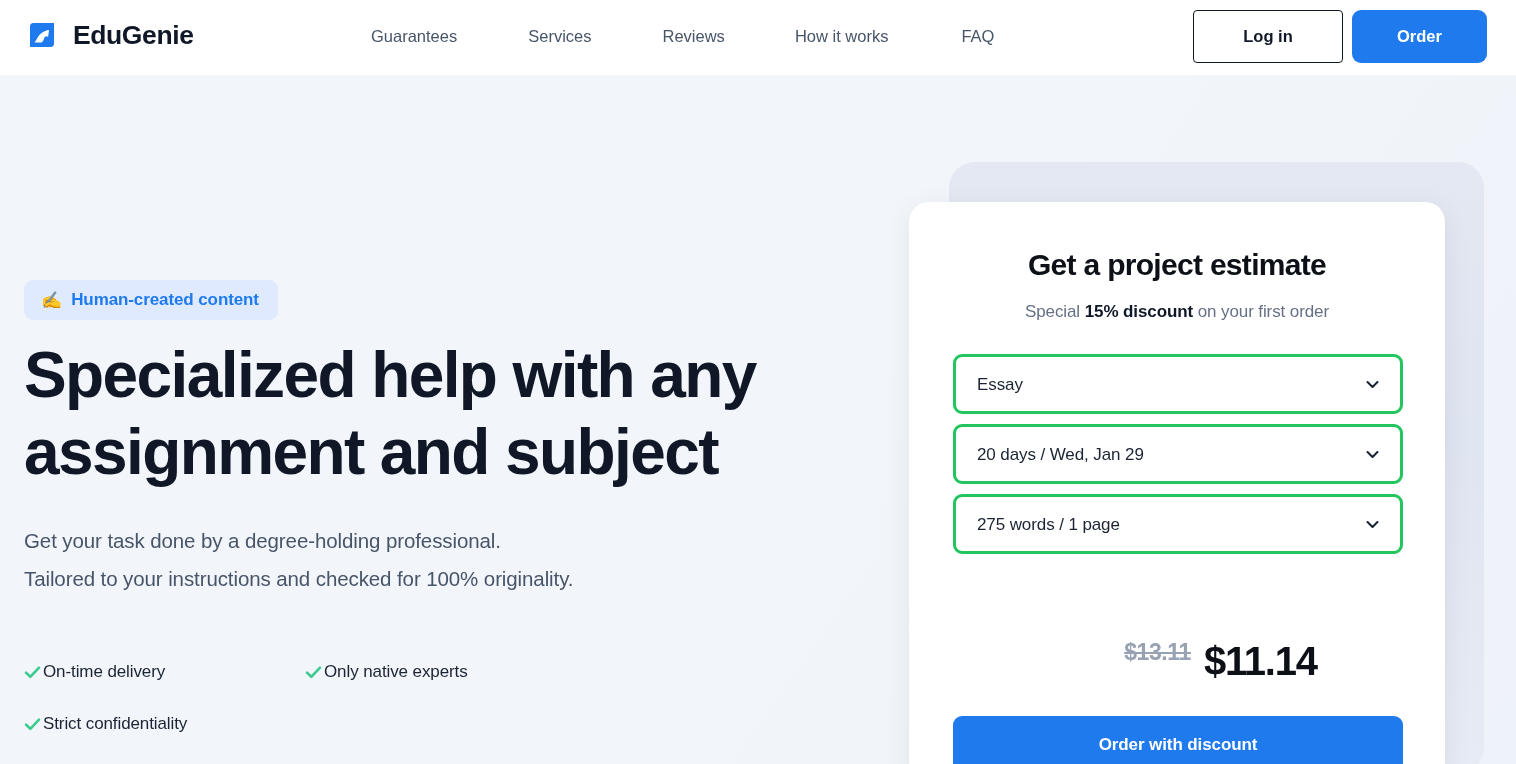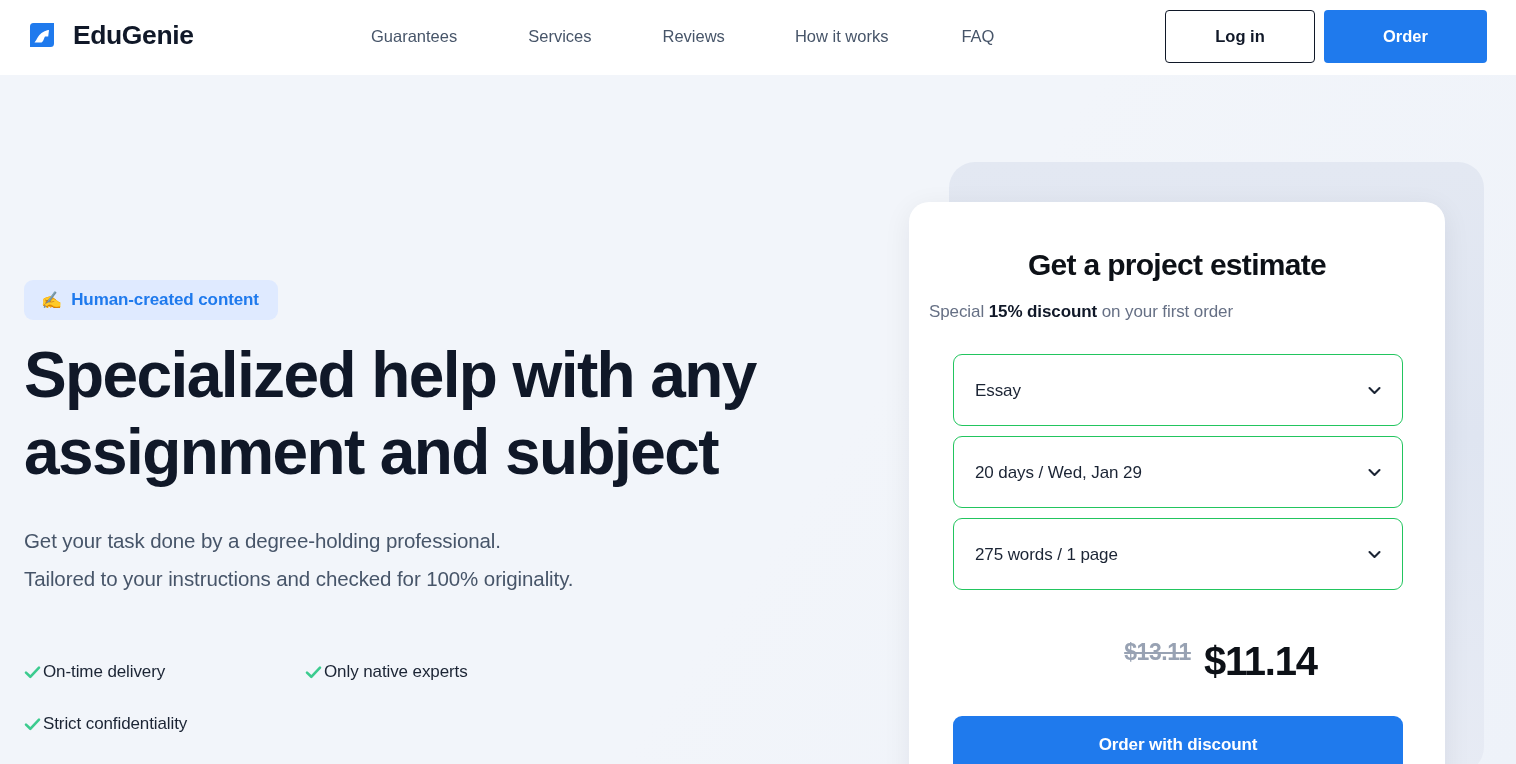--- a/index.html
+++ b/index.html
@@ -102,24 +102,24 @@
     font-size: 16.5px;
     font-weight: 700;
     color: #101828;
     cursor: pointer;
     display: flex;
     align-items: center;
     justify-content: center;
   }
 
   .btn-order {
-    width: 163px;
+    width: 135px;
     height: 53px;
     border: none;
-    border-radius: 4px;
+    border-radius: 9px;
     background: #1f7aed;
     font-family: "Liberation Sans", sans-serif;
     font-size: 16.5px;
     font-weight: 700;
     color: #ffffff;
     cursor: pointer;
     display: flex;
     align-items: center;
     justify-content: center;
   }
@@ -260,43 +260,42 @@
     font-weight: 700;
     letter-spacing: -0.7px;
     color: #0d1117;
   }
 
   .card-sub {
     position: absolute;
     top: 100px;
     left: 0;
     width: 536px;
-    text-align: left;
+    text-align: center;
     font-size: 17px;
     color: #667085;
     letter-spacing: -0.1px;
-    margin-left: 20px;
   }
   .card-sub b { color: #101828; font-weight: 700; }
 
   .select-list {
     position: absolute;
     top: 152px;
     left: 44px;
     width: 450px;
     display: flex;
     flex-direction: column;
     gap: 10px;
   }
 
   .select-box {
     position: relative;
     width: 450px;
-    height: 72px;
-    border: 1px solid #22c55e;
+    height: 60px;
+    border: 3px solid #22c55e;
     border-radius: 9px;
     background: #ffffff;
     display: flex;
     align-items: center;
     padding: 0 20px 0 21px;
     cursor: pointer;
   }
 
   .select-value {
     font-size: 17px;

